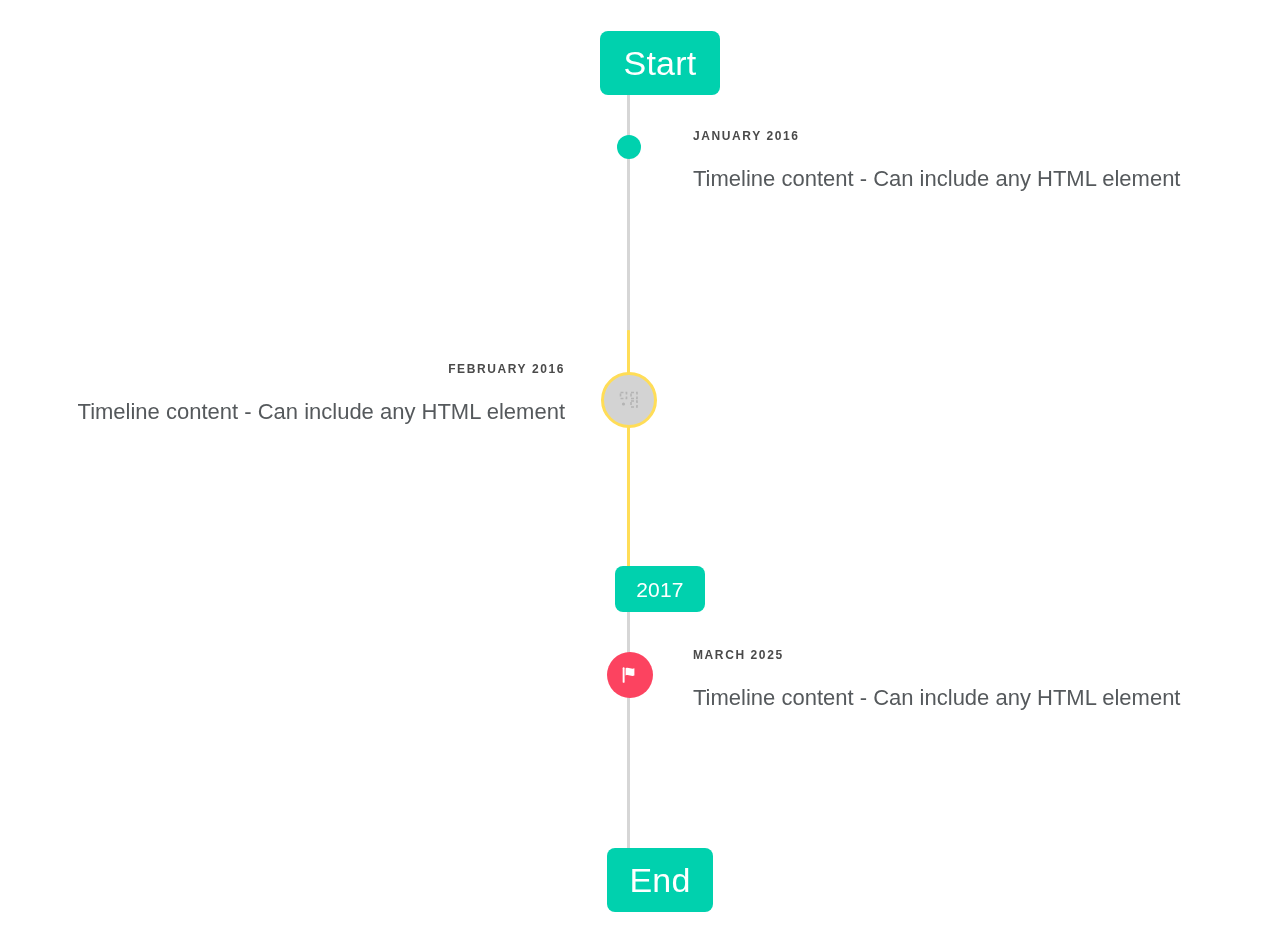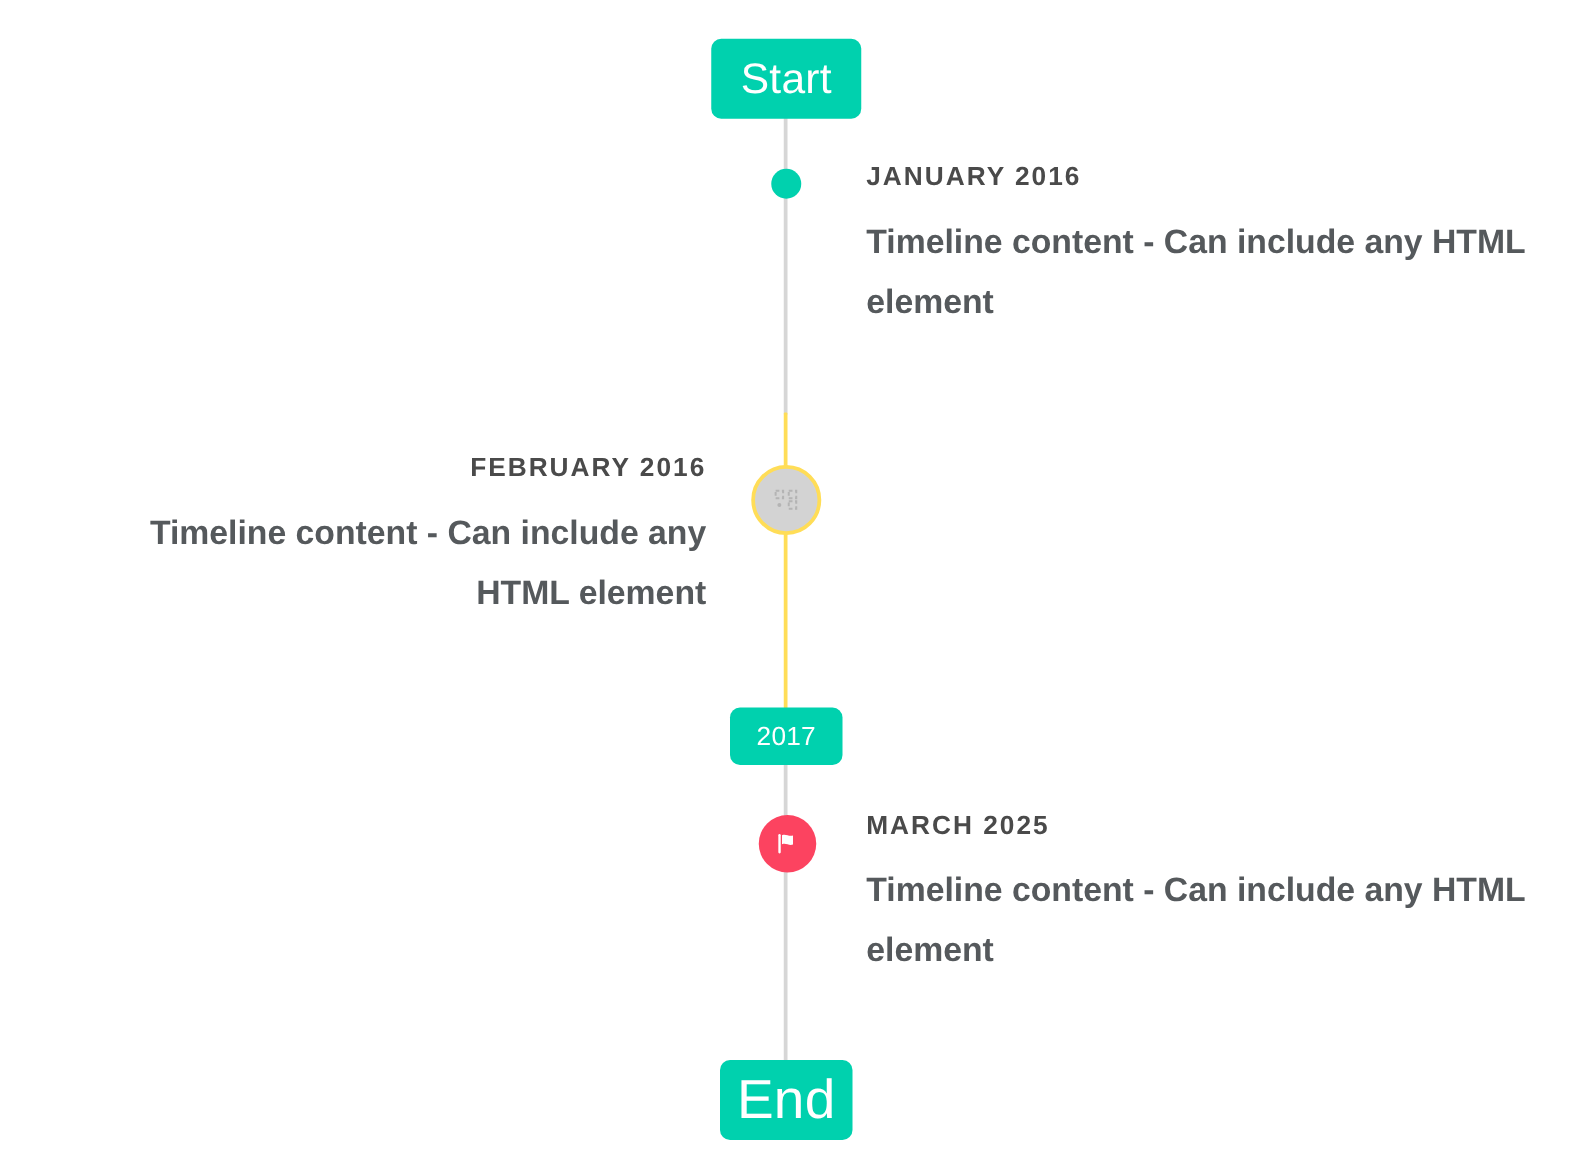--- a/index.html
+++ b/index.html
@@ -39,35 +39,36 @@
     position: absolute;
     background: #00d1ae;
     color: #ffffff;
     border-radius: 8px;
     display: flex;
     align-items: center;
     justify-content: center;
     font-weight: 400;
     letter-spacing: 0.2px;
     line-height: 1;
+    margin-left: 31px;
   }
   .badge-start {
     left: 569px; top: 31px;
     width: 120px; height: 64px;
     font-size: 34px;
   }
   .badge-mid {
     left: 584px; top: 566px;
     width: 90px; height: 46px;
     font-size: 21px;
   }
   .badge-end {
     left: 576px; top: 848px;
     width: 106px; height: 64px;
-    font-size: 44px;
+    font-size: 34px;
   }
 
   
   .marker {
     position: absolute;
     border-radius: 50%;
     display: flex;
     align-items: center;
     justify-content: center;
   }
@@ -96,30 +97,30 @@
   
   .entry { position: absolute; }
   .entry-right { left: 693px; width: 528px; text-align: left; }
   .entry-left  { left: 40px;  width: 525px; text-align: right; }
 
   .entry-jan   { top: 130px; }
   .entry-feb   { top: 363px; }
   .entry-mar   { top: 649px; }
 
   .entry-date {
-    font-size: 21px;
+    font-size: 12px;
     font-weight: 700;
     letter-spacing: 1.6px;
     color: #4a4a4a;
     margin: 0 0 16px 0;
     line-height: 1.1;
   }
   .entry-body {
-    font-size: 27px;
-    font-weight: 700;
+    font-size: 22px;
+    font-weight: 400;
     color: #55595c;
     line-height: 1.78;
     margin: 0;
   }
 </style>
 </head>
 <body>
 
 <div class="timeline">
 

